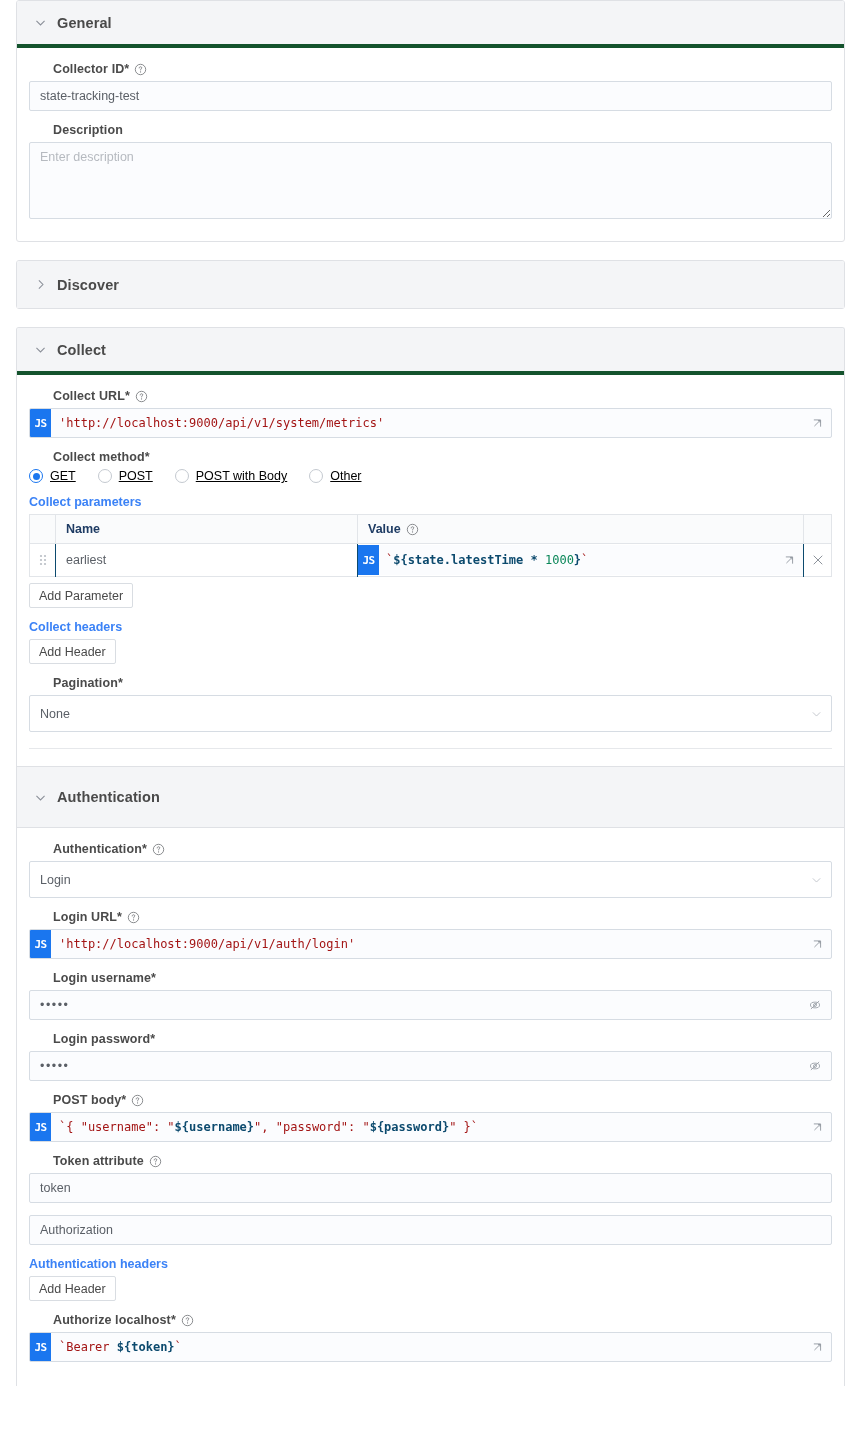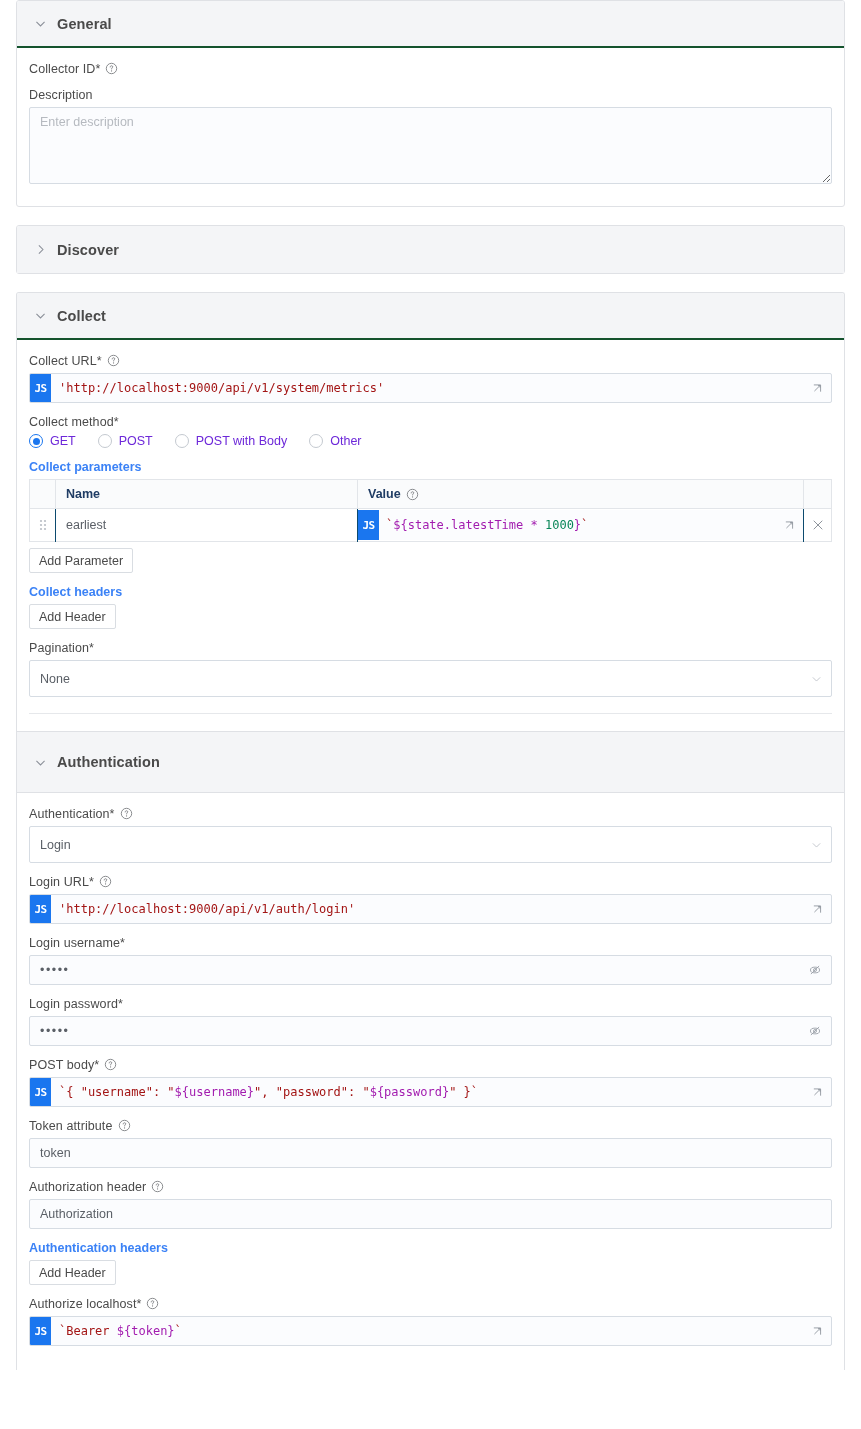--- a/index.html
+++ b/index.html
@@ -16,21 +16,21 @@
   
   .card {
     border: 1px solid #dfe1e5;
     border-radius: 3px;
     background: #ffffff;
     margin-bottom: 18px;
   }
   .card.last { margin-bottom: 0; border-bottom: none; border-bottom-left-radius:0; border-bottom-right-radius:0;}
   .card-head {
     background: #f4f5f7;
-    border-bottom: 2px solid #14532d;
+    border-bottom: 4px solid #14532d;
     height: 47px;
     display: flex;
     align-items: center;
     padding: 0 14px;
     border-radius: 2px 2px 0 0;
   }
   .card-head.collapsed { border-bottom: none; }
   .card-title {
     font-size: 14.5px;
     font-weight: 600;
@@ -44,26 +44,27 @@
     color: #8a8f98;
     flex: 0 0 auto;
   }
   .chev svg { display:block; }
 
   .card-body { padding: 14px 12px 16px 12px; }
 
   
   .field { margin-bottom: 12px; }
   .flabel {
-    display: flex; align-items: flex-start;
-    font-size: 12.5px;
-    font-weight: 400;
+    display: flex; align-items: flex-end;
+    font-size: 12.5px;
+    font-weight: 700;
     color: #4a4a4a;
     margin-bottom: 5px;
     letter-spacing: .1px;
+    margin-left: 24px;
   }
   .help {
     display: inline-block;
     margin-left: 5px;
     width: 13px; height: 13px;
     color: #77797d;
     flex: 0 0 auto;
   }
   .help svg { display: block; }
 
@@ -158,21 +159,21 @@
     display: flex;
     align-items: center;
     padding: 0 28px 0 8px;
     font-family: "DejaVu Sans Mono", monospace;
     font-size: 12px;
     white-space: pre;
     overflow: hidden;
     color: #24292e;
   }
   .tok-str { color: #a31515; }
-  .tok-plain { color: #a21caf; }
+  .tok-plain { color: #0c4a6e; font-weight: bold; }
   .tok-num { color: #098658; }
   .expand {
     position: absolute;
     right: 7px; top: 50%;
     transform: translateY(-50%);
     color: #8f959d;
   }
   .expand svg { display: block; }
 
   
@@ -190,21 +191,21 @@
   .rdot.on { border-color: #1a76ef; border-width: 1.5px; }
   .rdot.on::after {
     content: "";
     position: absolute;
     left: 50%; top: 50%;
     width: 7px; height: 7px;
     margin: -3.5px 0 0 -3.5px;
     border-radius: 50%;
     background: #1a76ef;
   }
-  .rlabel { font-size: 12.5px; color: #6d28d9; }
+  .rlabel { font-size: 12.5px; color: #000000; text-decoration: underline; }
 
   
   .ptable {
     width: 100%;
     border: 1px solid #e2e5e9;
     border-collapse: collapse;
     background: #fff;
     table-layout: fixed;
   }
   .ptable th {
@@ -306,20 +307,23 @@
       <div class="field">
         <div class="flabel">
           <span>Collector ID*</span>
           <span class="help">
             <svg width="13" height="13" viewBox="0 0 16 16">
                 <circle cx="8" cy="8" r="6.4" fill="none" stroke="currentColor" stroke-width="1.05"></circle>
                 <path d="M6.4 6.1c0-.9.7-1.5 1.6-1.5s1.6.6 1.6 1.4c0 1.1-1.5 1.2-1.5 2.3v.3" fill="none" stroke="currentColor" stroke-width="1.05" stroke-linecap="round"></path>
                 <circle cx="8.05" cy="11" r=".72" fill="currentColor"></circle>
               </svg>
           </span>
+        </div>
+        <div class="input">
+          <span class="val">state-tracking-test</span>
         </div>
       </div>
 
       <div class="field" style="margin-bottom:2px;">
         <div class="flabel">
           <span>Description</span>
         </div>
         <textarea class="ta" placeholder="Enter description" style=""></textarea>
       </div>
 
@@ -611,30 +615,20 @@
                   <circle cx="8.05" cy="11" r=".72" fill="currentColor"></circle>
                 </svg>
             </span>
           </div>
           <div class="input">
             <span class="val">token</span>
           </div>
         </div>
 
         <div class="field">
-          <div class="flabel">
-            <span>Authorization header</span>
-            <span class="help">
-              <svg width="13" height="13" viewBox="0 0 16 16">
-                  <circle cx="8" cy="8" r="6.4" fill="none" stroke="currentColor" stroke-width="1.05"></circle>
-                  <path d="M6.4 6.1c0-.9.7-1.5 1.6-1.5s1.6.6 1.6 1.4c0 1.1-1.5 1.2-1.5 2.3v.3" fill="none" stroke="currentColor" stroke-width="1.05" stroke-linecap="round"></path>
-                  <circle cx="8.05" cy="11" r=".72" fill="currentColor"></circle>
-                </svg>
-            </span>
-          </div>
           <div class="input">
             <span class="val">Authorization</span>
           </div>
         </div>
 
         <div class="field">
           <div class="sublabel">Authentication headers</div>
           <button class="btn">Add Header</button>
         </div>
 

